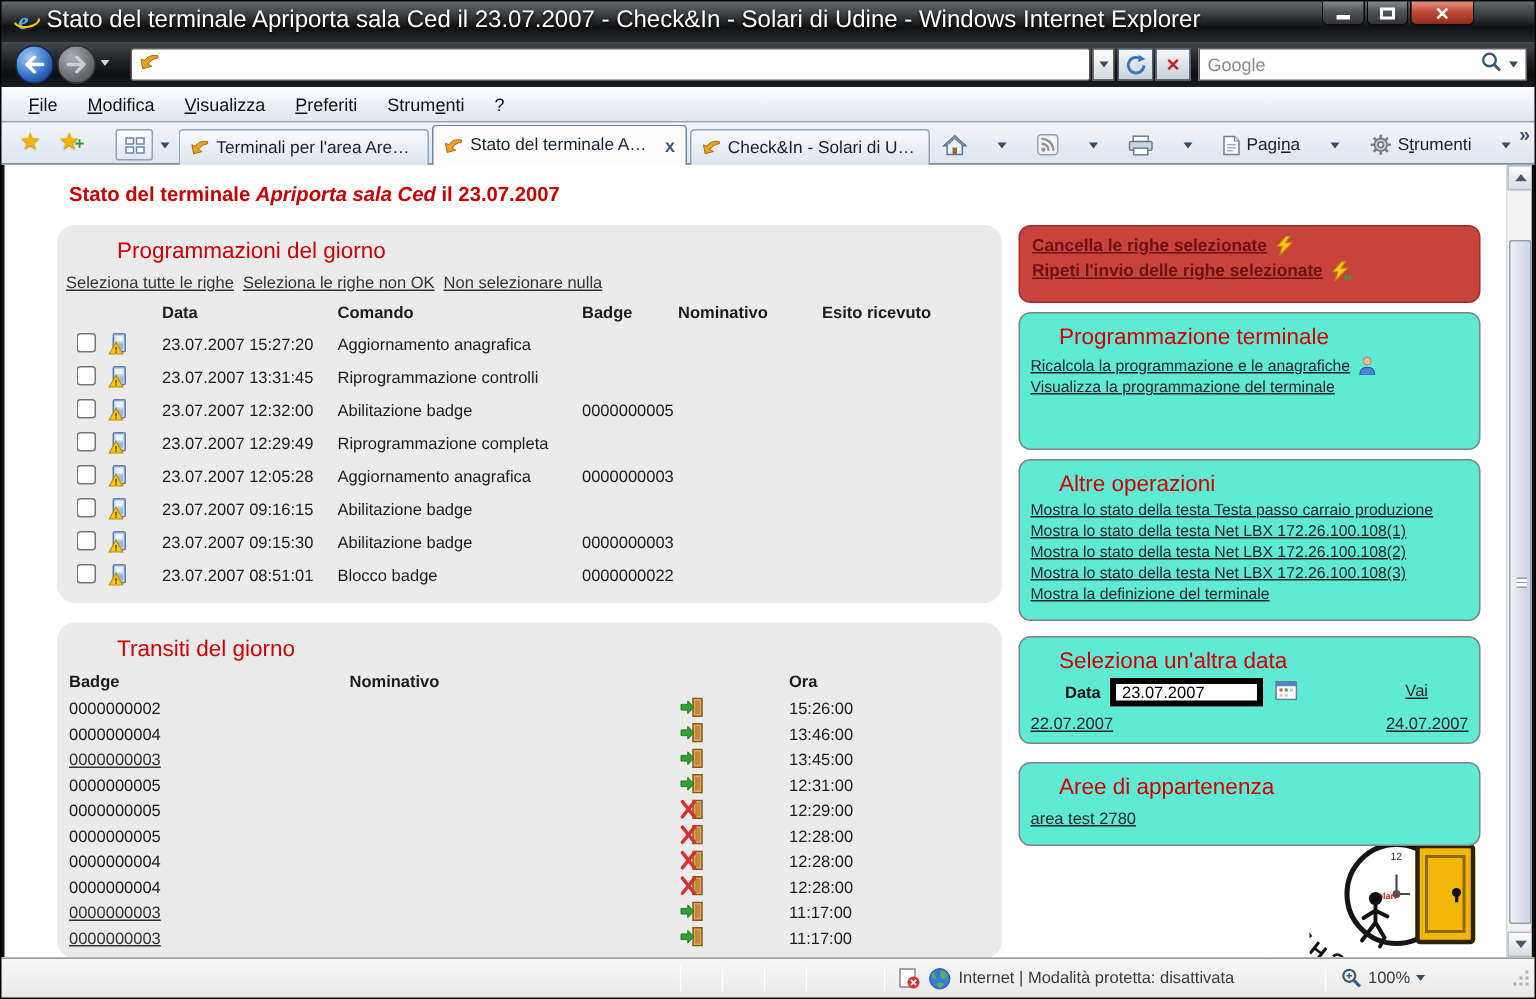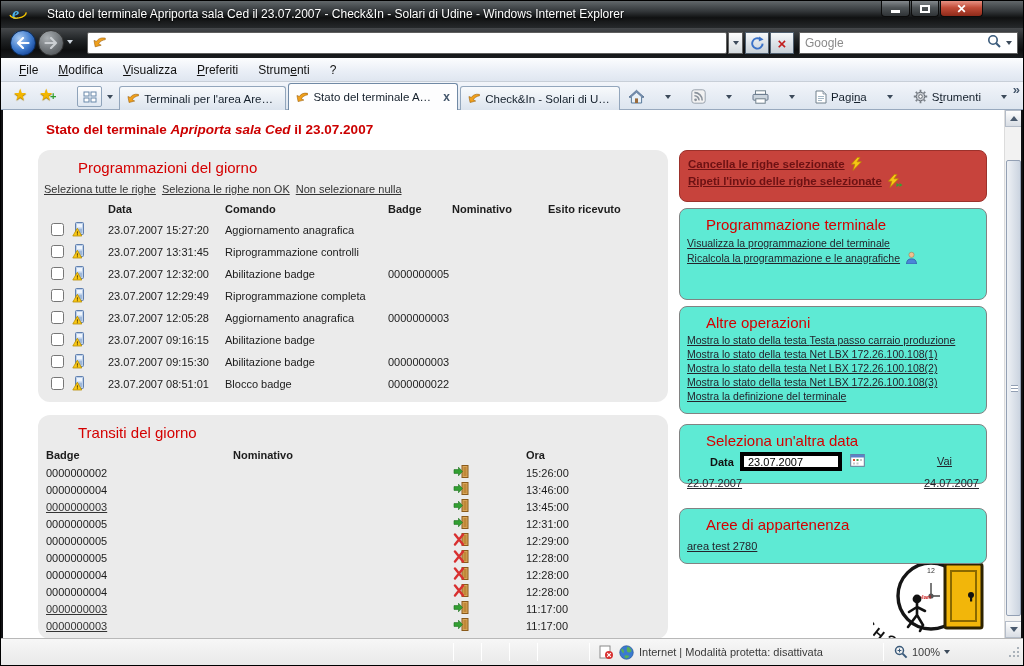--- a/index.html
+++ b/index.html
@@ -3,21 +3,21 @@
 <meta charset="utf-8">
 <style>
 *{margin:0;padding:0;box-sizing:border-box}
 html,body{width:1024px;height:666px;overflow:hidden}
 body{font-family:"Liberation Sans",sans-serif;background:#000;position:relative}
 #win{position:absolute;inset:0;background:#101113;border:1px solid #000}
 
 
 .titlebar{position:absolute;top:0;left:0;right:0;height:27px;background:linear-gradient(180deg,#62686b,#33373a 38%,#101112 62%,#26292b)}
 .ie-ico{position:absolute;left:8px;top:4px;width:18px;height:18px}
-.tb-title{position:absolute;left:46px;top:0;line-height:26px;font-size:12px;color:#fff;text-shadow:0 1px 2px #000;white-space:nowrap}
+.tb-title{position:absolute;left:30px;top:0;line-height:26px;font-size:16px;color:#fff;text-shadow:0 1px 2px #000;white-space:nowrap}
 .winbtns{position:absolute;top:0;right:40px;display:flex}
 .wb{height:16px;border:1px solid #0c0c0c;border-top:none;border-radius:0 0 4px 4px;background:linear-gradient(#84898d,#4e5356 45%,#2f3336);display:flex;align-items:center;justify-content:center;margin-left:1px}
 .wb.min{width:29px}.wb.max{width:28px}
 .wb.close{width:43px;background:linear-gradient(#e89183,#c14c38 45%,#8e2a1a)}
 .wb .bar{width:9px;height:3px;background:#fff;margin-top:5px}
 .wb .box{width:10px;height:8px;border:2px solid #fff}
 .wb .x{color:#fff;font-size:12px;font-weight:bold;line-height:14px}
 
 
 .navrow{position:absolute;top:27px;left:0;right:0;height:30px;background:linear-gradient(180deg,#46494c,#202325 40%,#0e0f10 72%,#1b1d1f)}
@@ -81,21 +81,21 @@
 
 .gbox{position:absolute;left:676px;width:308px;background:#5eead4;border:1px solid #828282;border-radius:8px;z-index:1}
 .gbox h2{padding:7px 0 3px 26px}
 .gbox a{color:#24242c}
 #box-actions{position:absolute;left:676px;top:40px;width:308px;height:52px;background:#c7433c;border:1px solid #9c312b;border-radius:8px;padding:6px 0 0 8px;z-index:1}
 #box-actions a{display:flex;align-items:center;gap:5px;font-size:11.5px;font-weight:bold;color:#6d1113;margin-bottom:3px}
 #box-pterm{top:98px;height:92px}
 #box-pterm a{display:flex;align-items:center;gap:5px;margin:1px 0 2px 7px;font-size:10.5px}
 #box-altre{top:196px;height:108px}
 #box-altre a{display:block;margin:0 0 2px 7px;font-size:10.5px}
-#box-data{top:314px;height:60px}
+#box-data{top:314px;height:72px}
 #box-aree{top:398px;height:56px}
 .it{}
 .d-label{position:absolute;left:30px;top:31px;font-weight:bold;font-size:11px;color:#111}
 .d-input{position:absolute;left:60px;top:27px;width:102px;height:19px;border:4px solid #000000;font-size:11px;padding:1px 4px;font-family:inherit}
 .d-cal{position:absolute;left:170px;top:28px}
 .d-vai{position:absolute;right:34px;top:30px;font-size:11px}
 .d-prev{position:absolute;left:7px;top:52px;font-size:11px}
 .d-next{position:absolute;right:7px;top:52px;font-size:11px}
 #box-aree a{display:inline-block;margin:2px 0 0 7px;font-size:11px}
 .logo{position:absolute;left:870px;top:440px;z-index:0}
@@ -549,28 +549,28 @@
             <polygon points="7.4,0.4 1.4,7.2 4.8,7.2 3,13.4 11.4,4.8 7,4.8 10,0.4" fill="#f7c614" stroke="#b88a00" stroke-width="0.7"></polygon>
             <polygon points="9.5,9 12.5,11 9.5,13" fill="#33a033"></polygon>
             <polygon points="12.5,9 15.5,11 12.5,13" fill="#33a033"></polygon>
           </svg>
         </a>
     </div>
 
     <div class="gbox" id="box-pterm">
       <h2>Programmazione terminale</h2>
       <a>
-          <span>Visualizza la programmazione del terminale</span>
-        </a>
-      <a>
           <span>Ricalcola la programmazione e le anagrafiche</span>
           <svg width="13" height="13">
             <circle cx="6.5" cy="3.8" r="2.6" fill="#f0c090" stroke="#a07040" stroke-width="0.5"></circle>
             <path d="M1.5 13 Q1.5 7.8 6.5 7.8 Q11.5 7.8 11.5 13 Z" fill="#4a86d8" stroke="#2a5aa0" stroke-width="0.7"></path>
           </svg>
+        </a>
+      <a>
+          <span>Visualizza la programmazione del terminale</span>
         </a>
     </div>
 
     <div class="gbox" id="box-altre">
       <h2>Altre operazioni</h2>
       <a><span>Mostra lo stato della testa </span><span class="it">Testa passo carraio produzione</span></a>
       <a><span>Mostra lo stato della testa </span><span class="it">Net LBX 172.26.100.108(1)</span></a>
       <a><span>Mostra lo stato della testa </span><span class="it">Net LBX 172.26.100.108(2)</span></a>
       <a><span>Mostra lo stato della testa </span><span class="it">Net LBX 172.26.100.108(3)</span></a>
       <a><span>Mostra la definizione del terminale</span></a>

